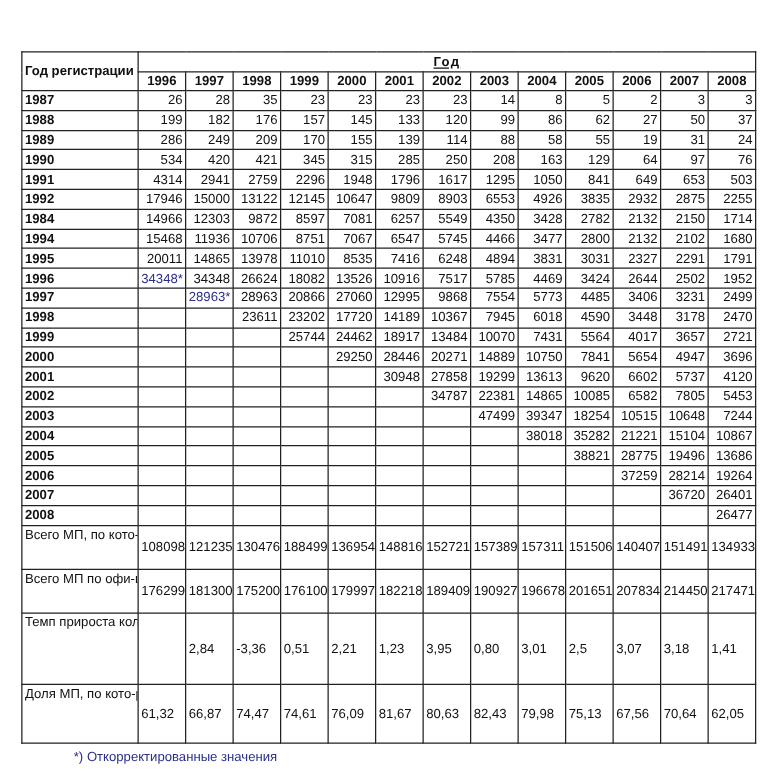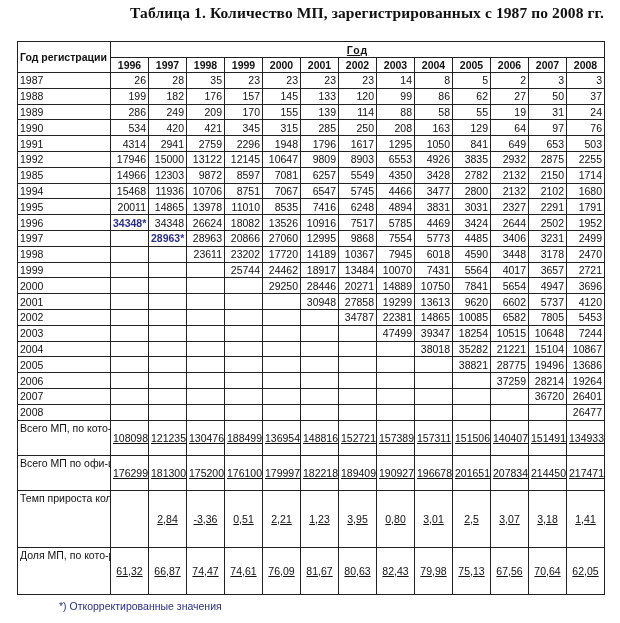--- a/index.html
+++ b/index.html
@@ -4,32 +4,31 @@
 <style>
   html, body { margin:0; padding:0; background:#ffffff; }
   body { width:620px; height:623px; position:relative; overflow:hidden; font-family:"Liberation Sans", sans-serif; color:#111; }
   .title { position:absolute; right:16px; top:4px; font-family:"Liberation Serif", serif; font-weight:bold; font-size:15.5px; text-align:right; line-height:18px; letter-spacing:0.1px; }
   .title div { white-space:nowrap; }
   table.main { position:absolute; left:17px; top:41px; border-collapse:collapse; table-layout:fixed; width:588px; }
   table.main td, table.main th { border:1px solid #222; padding:0 2px; font-size:10.5px; line-height:14px; overflow:hidden; white-space:nowrap; }
   th.hdr-reg { width:88px; font-size:10px; font-weight:bold; text-align:center; line-height:13px; white-space:normal; }
   th.hdr-god { font-size:12px; font-weight:bold; height:15px; letter-spacing:1px;text-decoration:underline; }
   th.yr { font-size:10px; font-weight:bold; height:14px; text-align:center; }
-  td.rowyear { font-weight:normal; font-size:10.5px; padding-left:4px; height:14.8px; }
+  td.rowyear { font-weight:bold; font-size:10.5px; padding-left:4px; height:14.8px; }
   td.num { text-align:right; }
-  td.corr { color:#2b2f8a;font-weight:bold; }
+  td.corr { color:#2b2f8a; }
   td.sumlabel { font-size:10px; line-height:11.5px; white-space:normal; padding:0 1px; vertical-align:top; }
-  td.sumval { text-align:center; font-size:10.5px; padding:0 1px;text-decoration:underline; }
+  td.sumval { font-size:10.5px; padding:0 1px; }
   .footnote { position:absolute; left:59px; top:600px; font-size:10.5px; color:#2b2f8a; }
 </style>
 </head>
 <body>
 
 <div class="title">
-  <div>Таблица 1. Количество МП, зарегистрированных с 1987 по 2008 гг.</div>
 </div>
 
 <table class="main">
   <thead>
     <tr>
       <th class="hdr-reg" rowspan="2">Год регистрации МП</th>
       <th class="hdr-god" colspan="13">Год</th>
     </tr>
     <tr id="year-header-row">
         <th class="yr">1996</th>
@@ -138,21 +137,21 @@
         <td class="num">9809</td>
         <td class="num">8903</td>
         <td class="num">6553</td>
         <td class="num">4926</td>
         <td class="num">3835</td>
         <td class="num">2932</td>
         <td class="num">2875</td>
         <td class="num">2255</td>
       </tr>
       <tr>
-        <td class="rowyear">1985</td>
+        <td class="rowyear">1984</td>
         <td class="num">14966</td>
         <td class="num">12303</td>
         <td class="num">9872</td>
         <td class="num">8597</td>
         <td class="num">7081</td>
         <td class="num">6257</td>
         <td class="num">5549</td>
         <td class="num">4350</td>
         <td class="num">3428</td>
         <td class="num">2782</td>

